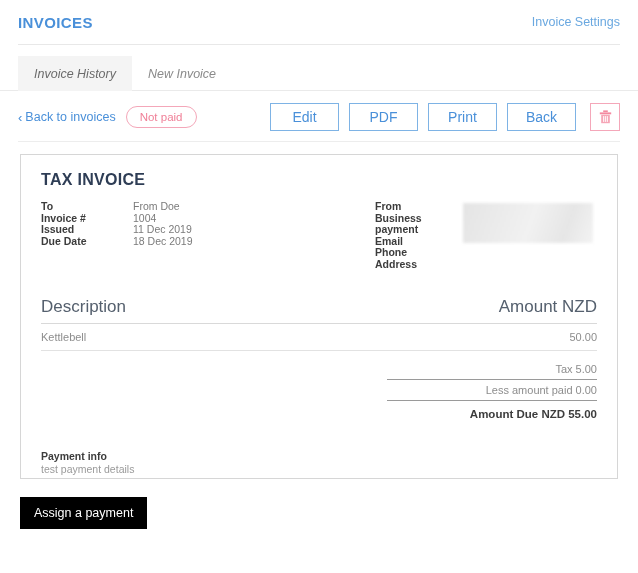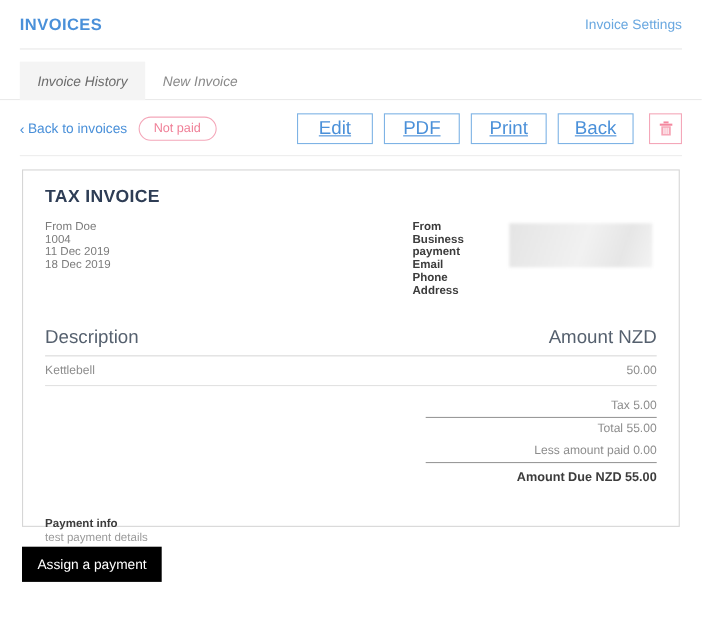--- a/index.html
+++ b/index.html
@@ -100,29 +100,28 @@
   .btn-group {
     display: flex;
     align-items: center;
     margin-left: auto;
     gap: 10px;
   }
   .btn-outline {
     border: 1px solid #7eb3e5;
     color: #4a90d9;
     background: #ffffff;
-    font-size: 17px;
+    font-size: 14px;
     width: 69px;
     height: 28px;
     display: flex;
     align-items: center;
     justify-content: center;
     cursor: pointer;
     font-family: "Liberation Sans", sans-serif;
-    text-decoration: underline;
   }
   .btn-danger {
     border: 1px solid #f4a7b9;
     background: #ffffff;
     width: 30px;
     height: 28px;
     display: flex;
     align-items: center;
     justify-content: center;
     cursor: pointer;
@@ -301,20 +300,26 @@
     </button>
   </div>
 </div>
 <div class="toolbar-rule"></div>
 
 <div class="invoice-card">
   <div class="invoice-heading">TAX INVOICE</div>
 
   <div class="meta-row">
     <div class="meta-block">
+      <div class="meta-labels">
+        <div>To</div>
+        <div>Invoice #</div>
+        <div>Issued</div>
+        <div>Due Date</div>
+      </div>
       <div class="meta-values">
         <div>From Doe</div>
         <div>1004</div>
         <div>11 Dec 2019</div>
         <div>18 Dec 2019</div>
       </div>
     </div>
 
     <div class="from-block">
       <div class="from-labels">
@@ -334,21 +339,20 @@
       <div>Amount NZD</div>
     </div>
     <div class="item-row">
       <div>Kettlebell</div>
       <div>50.00</div>
     </div>
   </div>
 
   <div class="totals">
     <div class="total-line sep-below">Tax 5.00</div>
-    <div class="total-line">Total 55.00</div>
     <div class="total-line sep-below">Less amount paid 0.00</div>
     <div class="total-line strong">Amount Due NZD 55.00</div>
   </div>
 
   <div class="payment-info">
     <div class="payment-title">Payment info</div>
     <div class="payment-detail">test payment details</div>
   </div>
 </div>
 

